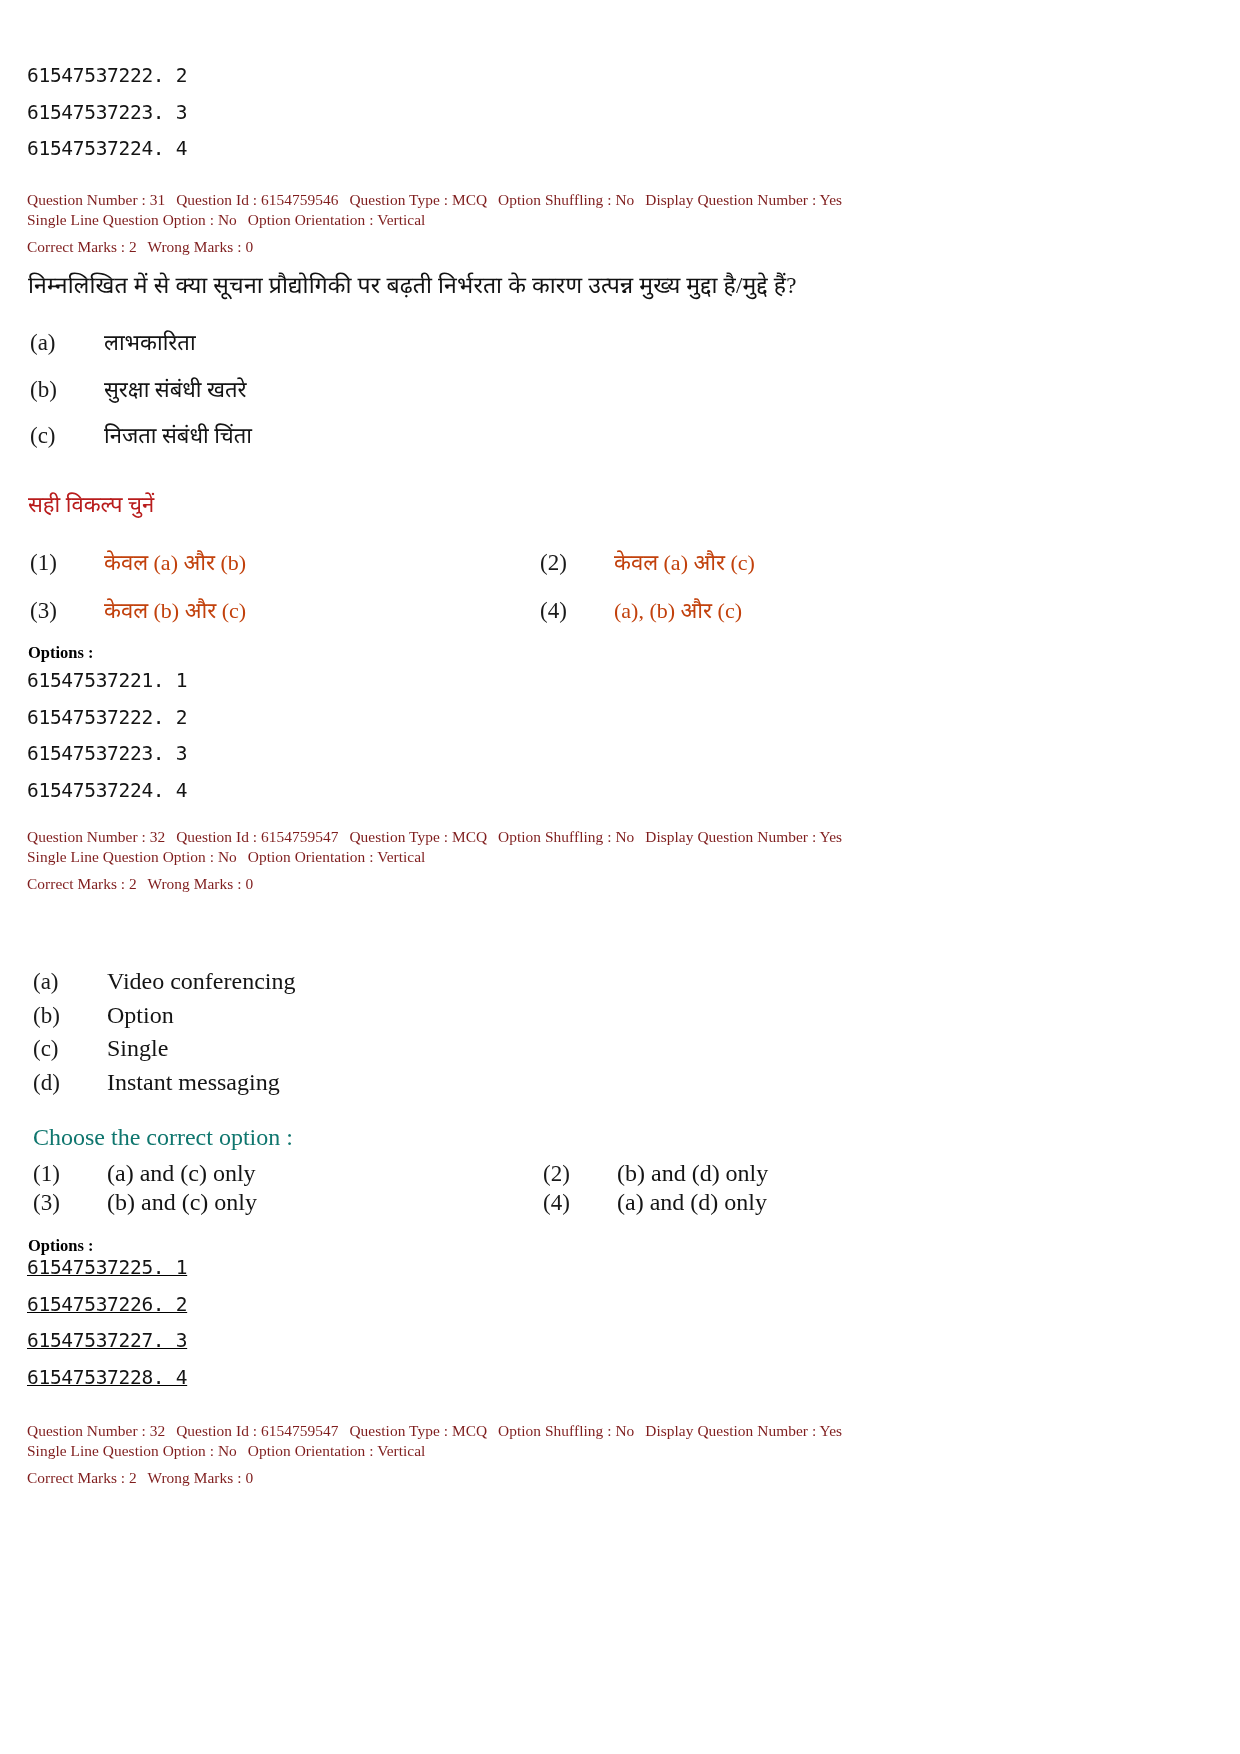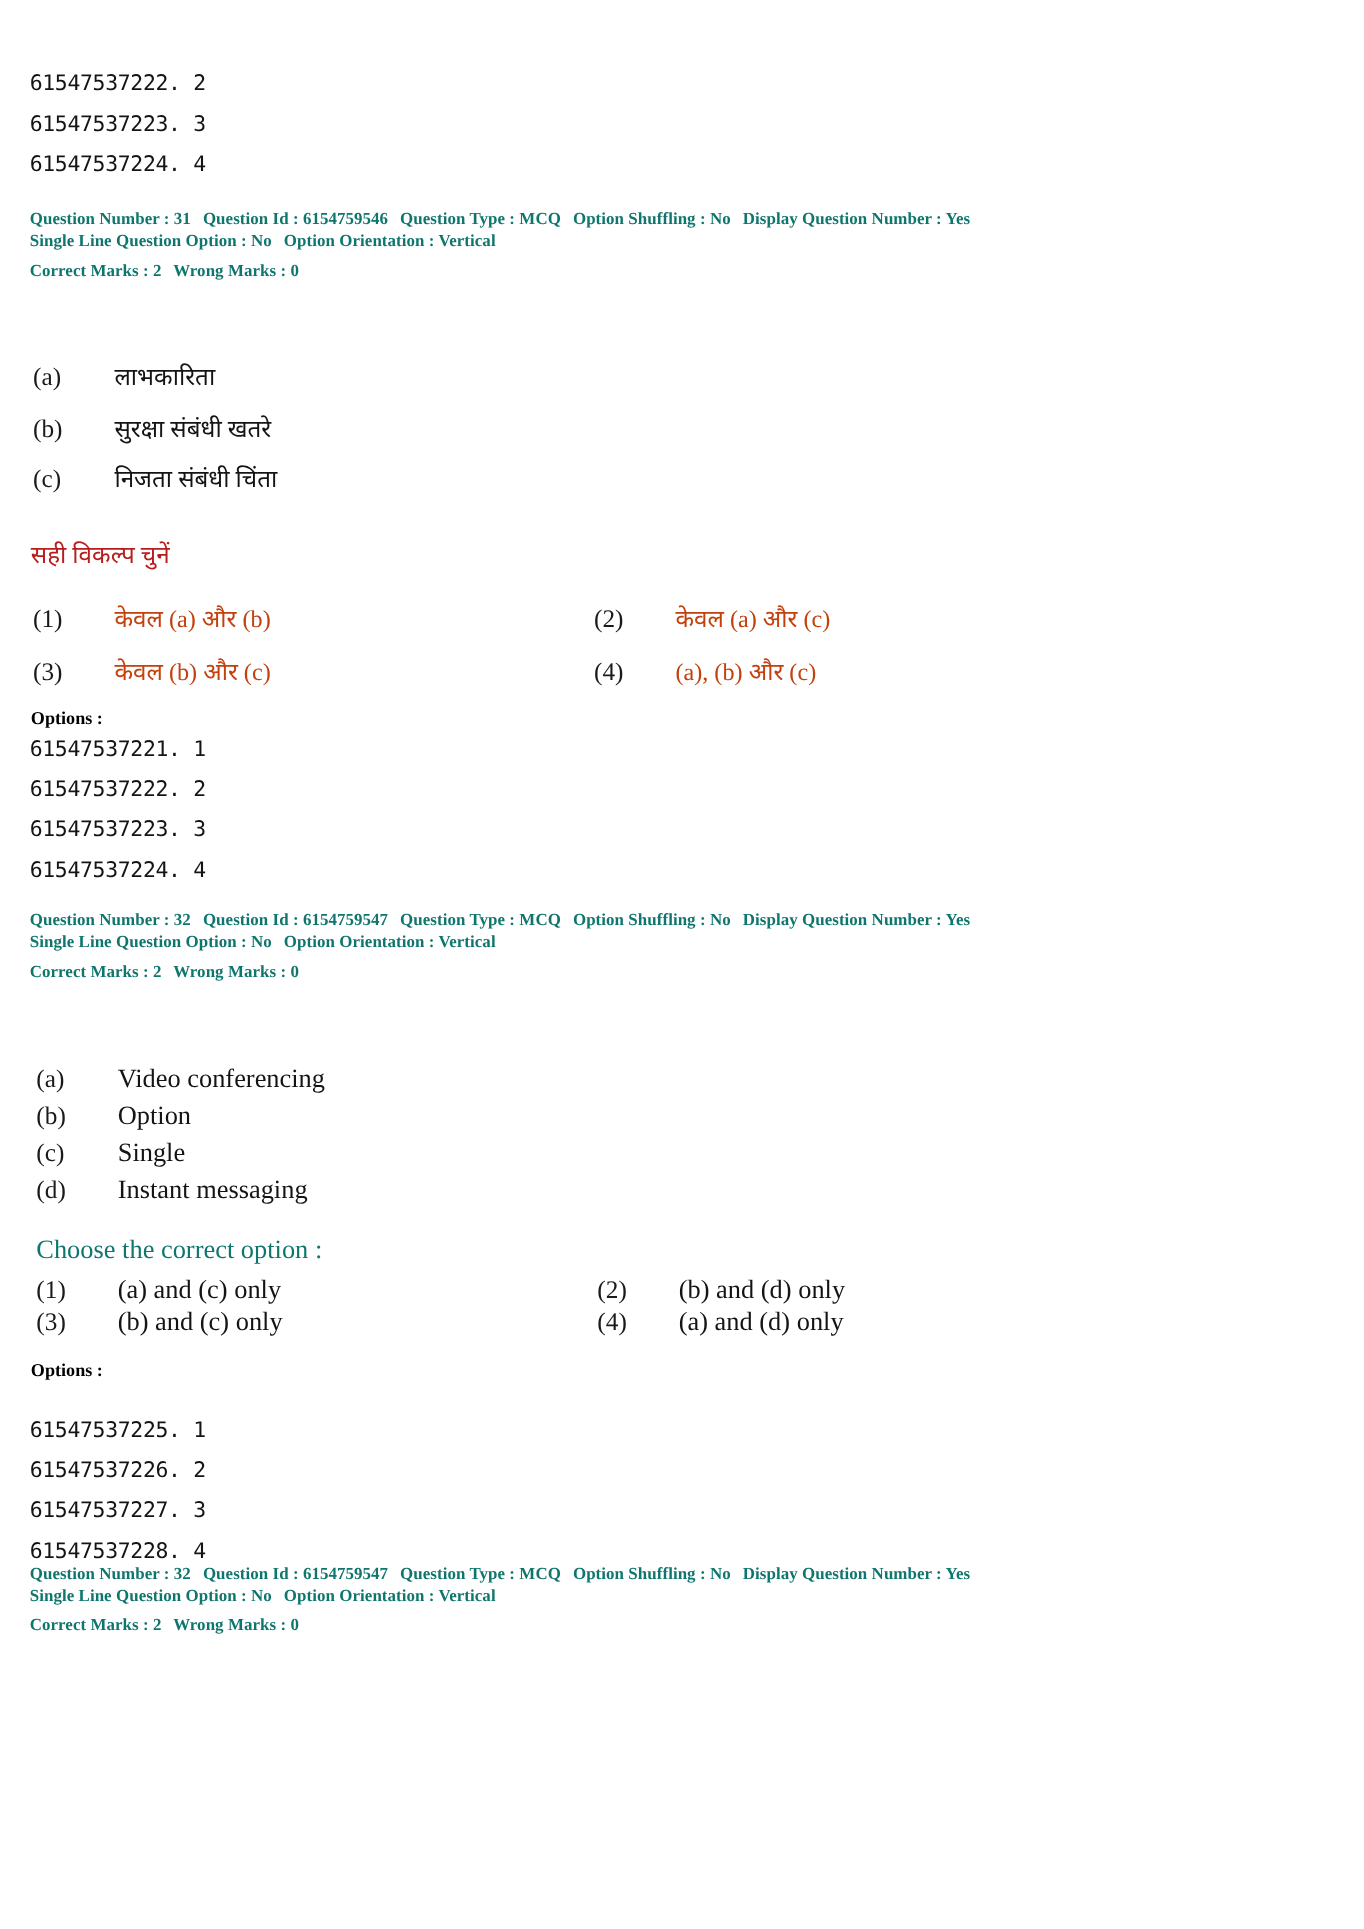--- a/index.html
+++ b/index.html
@@ -37,23 +37,23 @@
     font-size: 19.5px;
     letter-spacing: -0.3px;
     color: #141414;
     line-height: 36.5px;
     white-space: pre;
   }
 
   
   .meta-block {
     font-family: "Liberation Serif", serif;
-    font-weight: bold;
+    font-weight: normal;
     font-size: 15.4px;
-    color: #0f766e;
+    color: #7f1d1d;
     line-height: 20px;
     letter-spacing: 0.05px;
   }
   .meta-line-1 { white-space: nowrap; }
   .meta-line-2 { white-space: nowrap; }
   .meta-line-3 { margin-top: 7px; white-space: nowrap; }
   .meta-sep { display: inline-block; width: 7px; }
 
   
   .hindi {
@@ -183,20 +183,21 @@
       <span>Vertical</span>
     </div>
     <div class="meta-line-3">
       <span>Correct Marks :</span>
       <span>2</span><span class="meta-sep"></span>
       <span>Wrong Marks :</span>
       <span>0</span>
     </div>
   </div>
 
+  <div class="hindi hi-question abs" style="left:28px; top:232px;">निम्नलिखित में से क्या सूचना प्रौद्योगिकी पर बढ़ती निर्भरता के कारण उत्पन्न मुख्य मुद्दा है/मुद्दे हैं?</div>
 
   <div class="abs" style="left:30px; top:288px;">
     <div class="sub-opt" style="height:47px;">
       <span class="lbl">(a)</span>
       <span class="hindi txt-hi">लाभकारिता</span>
     </div>
     <div class="sub-opt" style="height:46px;">
       <span class="lbl">(b)</span>
       <span class="hindi txt-hi">सुरक्षा संबंधी खतरे</span>
     </div>
@@ -305,21 +306,21 @@
         <span class="val-en">(b) and (c) only</span>
       </div>
       <div class="choice-cell">
         <span class="num">(4)</span>
         <span class="val-en">(a) and (d) only</span>
       </div>
     </div>
   </div>
 
   <div class="options-label abs" style="left:28px; top:1198px;">Options :</div>
-  <ul class="optid-list abs" style="left:27px; top:1244px;">
+  <ul class="optid-list abs" style="left:27px; top:1212px;text-decoration:underline;">
     <li class="optid">61547537225. 1</li>
     <li class="optid">61547537226. 2</li>
     <li class="optid">61547537227. 3</li>
     <li class="optid">61547537228. 4</li>
   </ul>
 
   <div class="meta-block abs" style="left:27px; top:1383px;">
     <div class="meta-line-1">
       <span>Question Number :</span>
       <span>32</span><span class="meta-sep"></span>

